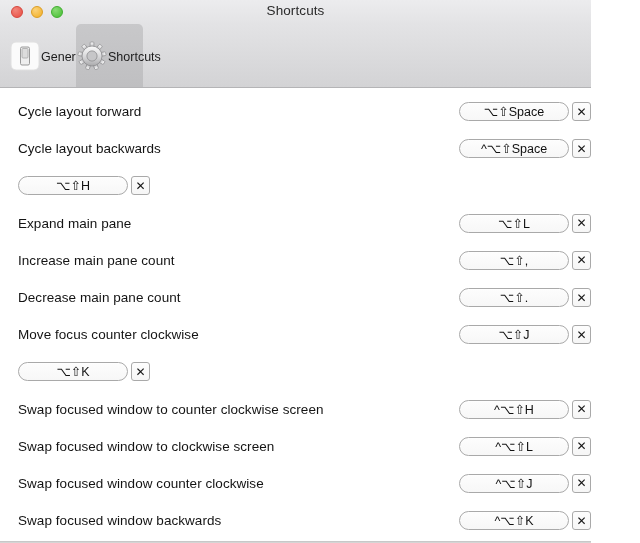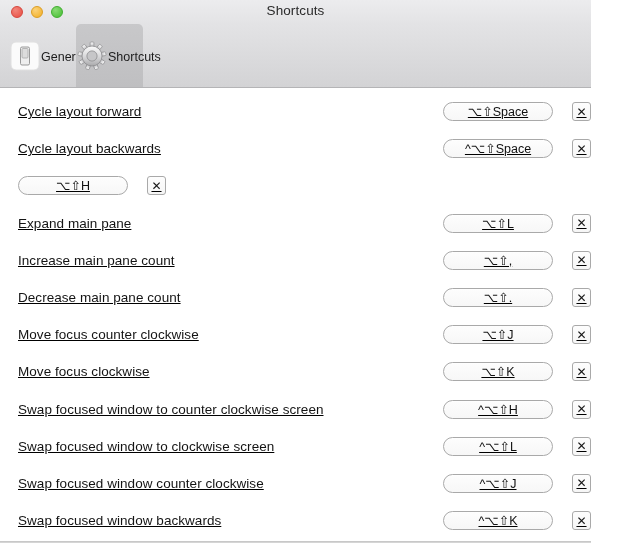--- a/index.html
+++ b/index.html
@@ -16,21 +16,20 @@
     -webkit-font-smoothing: antialiased;
   }
 
   .window {
     position: relative;
     width: 591px;
     height: 543px;
     box-sizing: border-box;
     background: #ffffff;
     overflow: hidden;
-    text-decoration: underline;
   }
 
   
   .titlebar {
     position: relative;
     height: 24px;
     background: linear-gradient(to bottom, #ececee 0%, #e3e3e5 100%);
     border-bottom: none;
   }
   .traffic-lights {
@@ -138,21 +137,21 @@
     font-size: 13.5px;
     color: #141414;
     white-space: nowrap;
     flex: 1 1 auto;
     letter-spacing: 0.05px;
   }
   .shortcut-group {
     display: flex;
     align-items: center;
     flex: 0 0 auto;
-    gap: 19px;
+    gap: 3px;
   }
   .shortcut-field {
     width: 110px;
     height: 19px;
     box-sizing: border-box;
     border: 1px solid #a9a9a9;
     border-radius: 9.5px;
     background: linear-gradient(to bottom, #fdfdfd 0%, #f7f7f7 100%);
     display: flex;
     align-items: center;
@@ -298,21 +297,20 @@
 
     <div class="row">
       <div class="row-label">Move focus counter clockwise</div>
       <div class="shortcut-group">
         <div class="shortcut-field">⌥⇧J</div>
         <div class="clear-button">✕</div>
       </div>
     </div>
 
     <div class="row">
-      <div class="row-label">Move focus clockwise</div>
       <div class="shortcut-group">
         <div class="shortcut-field">⌥⇧K</div>
         <div class="clear-button">✕</div>
       </div>
     </div>
 
     <div class="row">
       <div class="row-label">Swap focused window to counter clockwise screen</div>
       <div class="shortcut-group">
         <div class="shortcut-field">^⌥⇧H</div>

